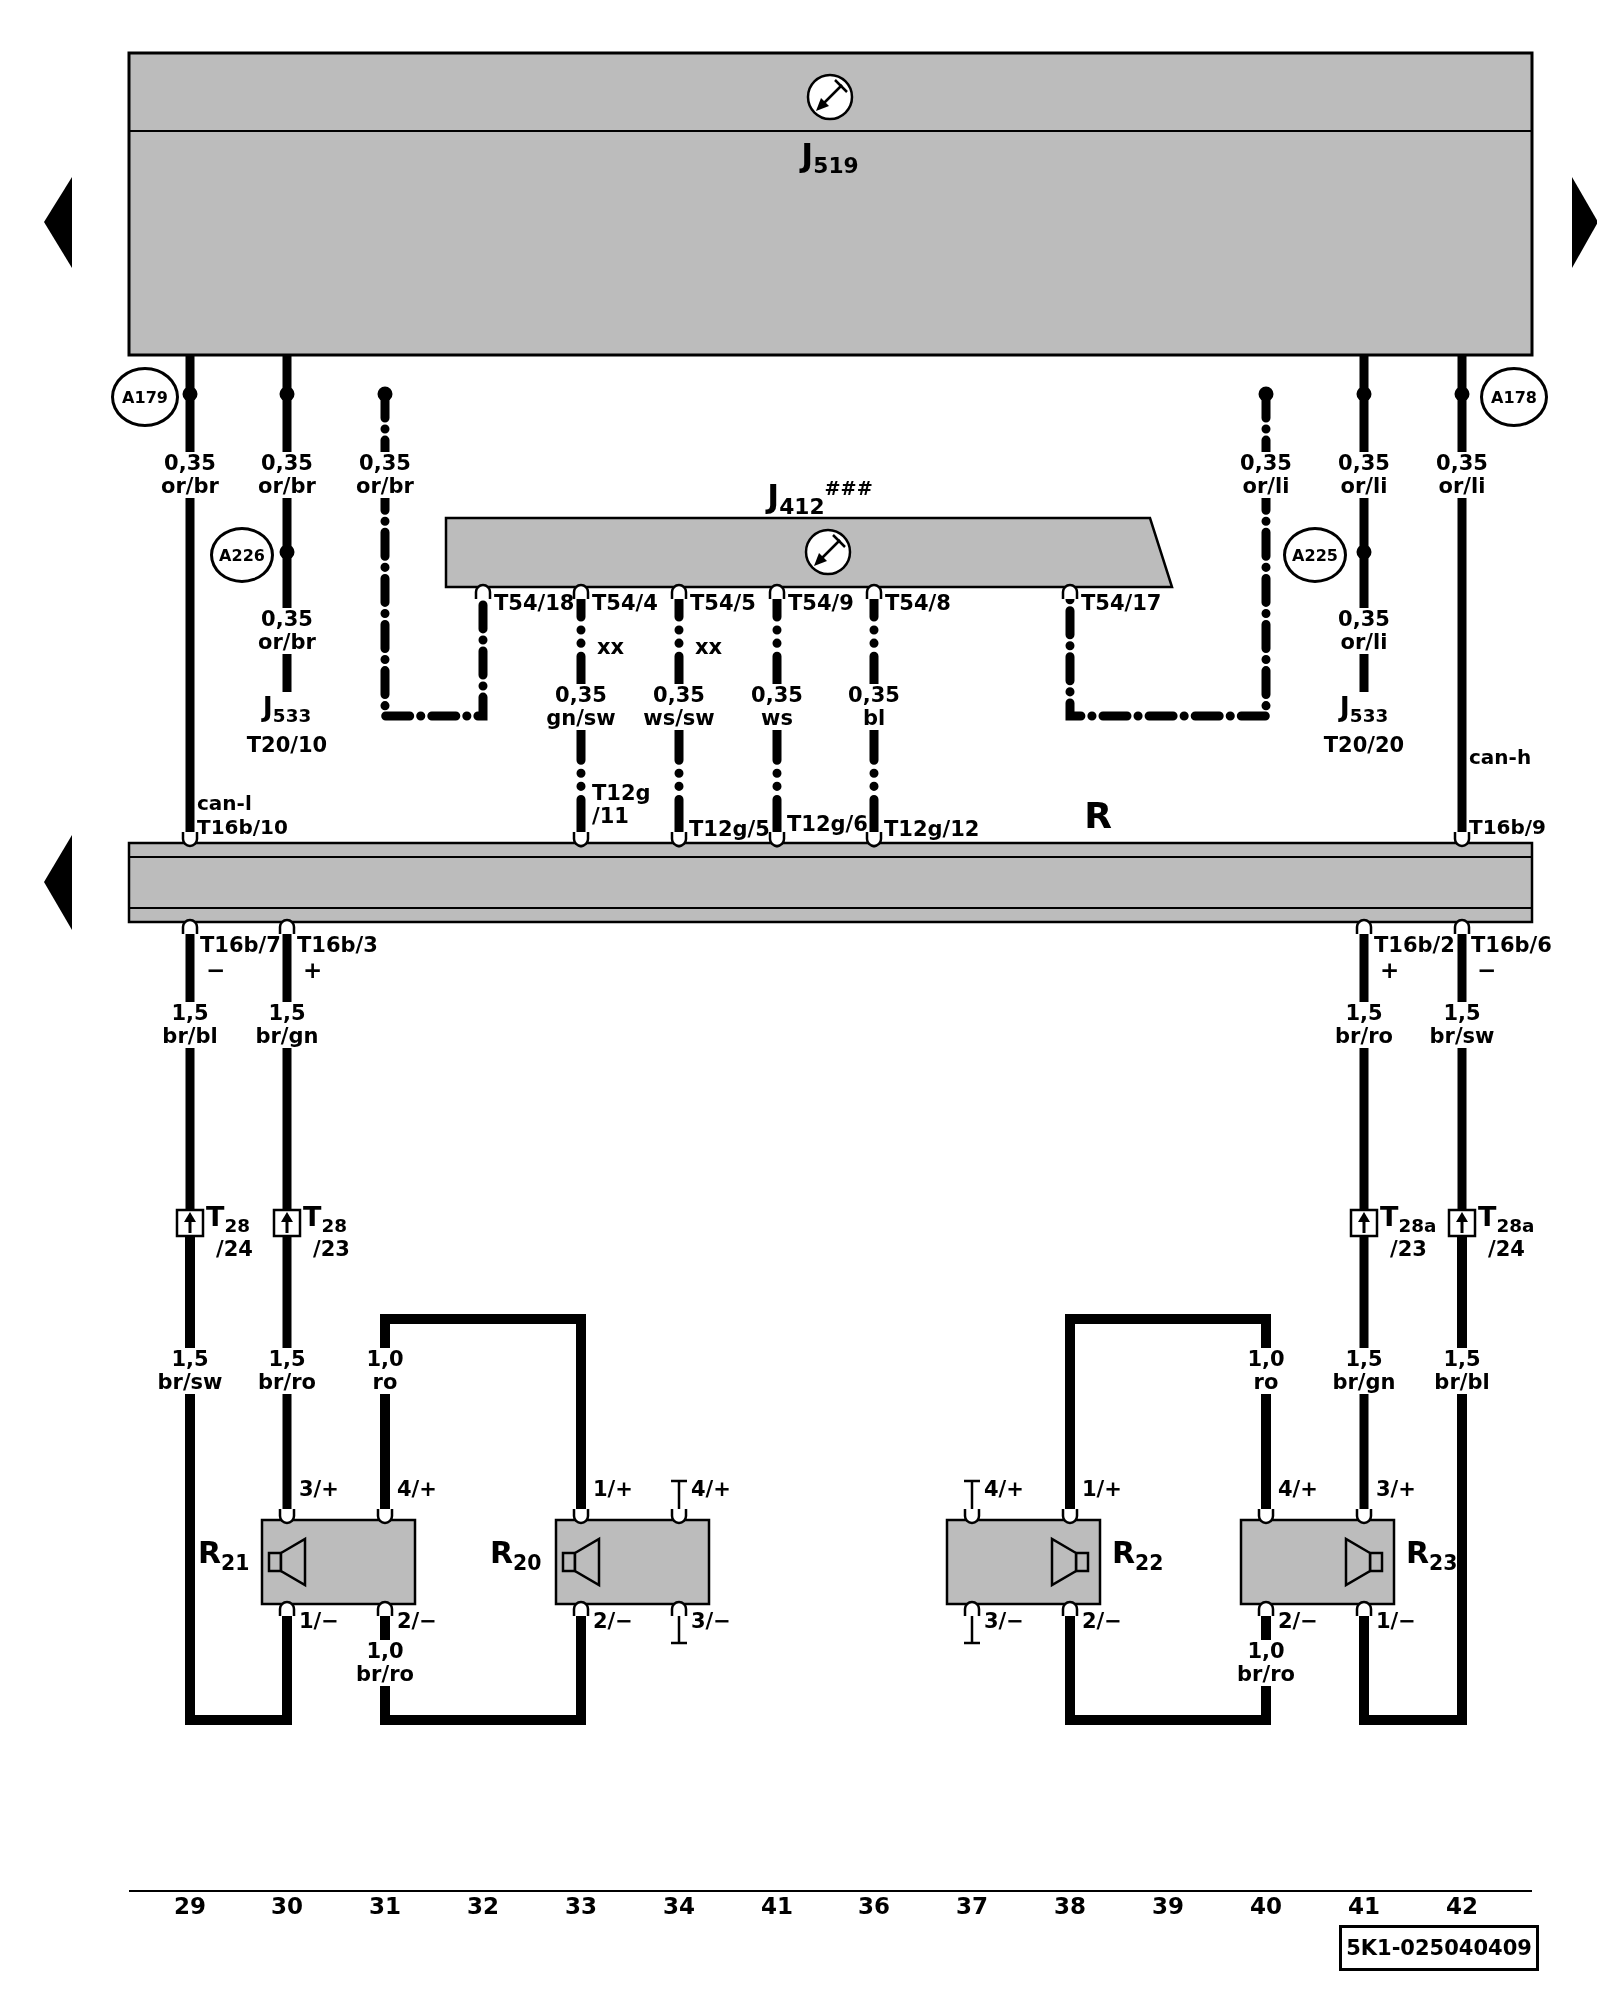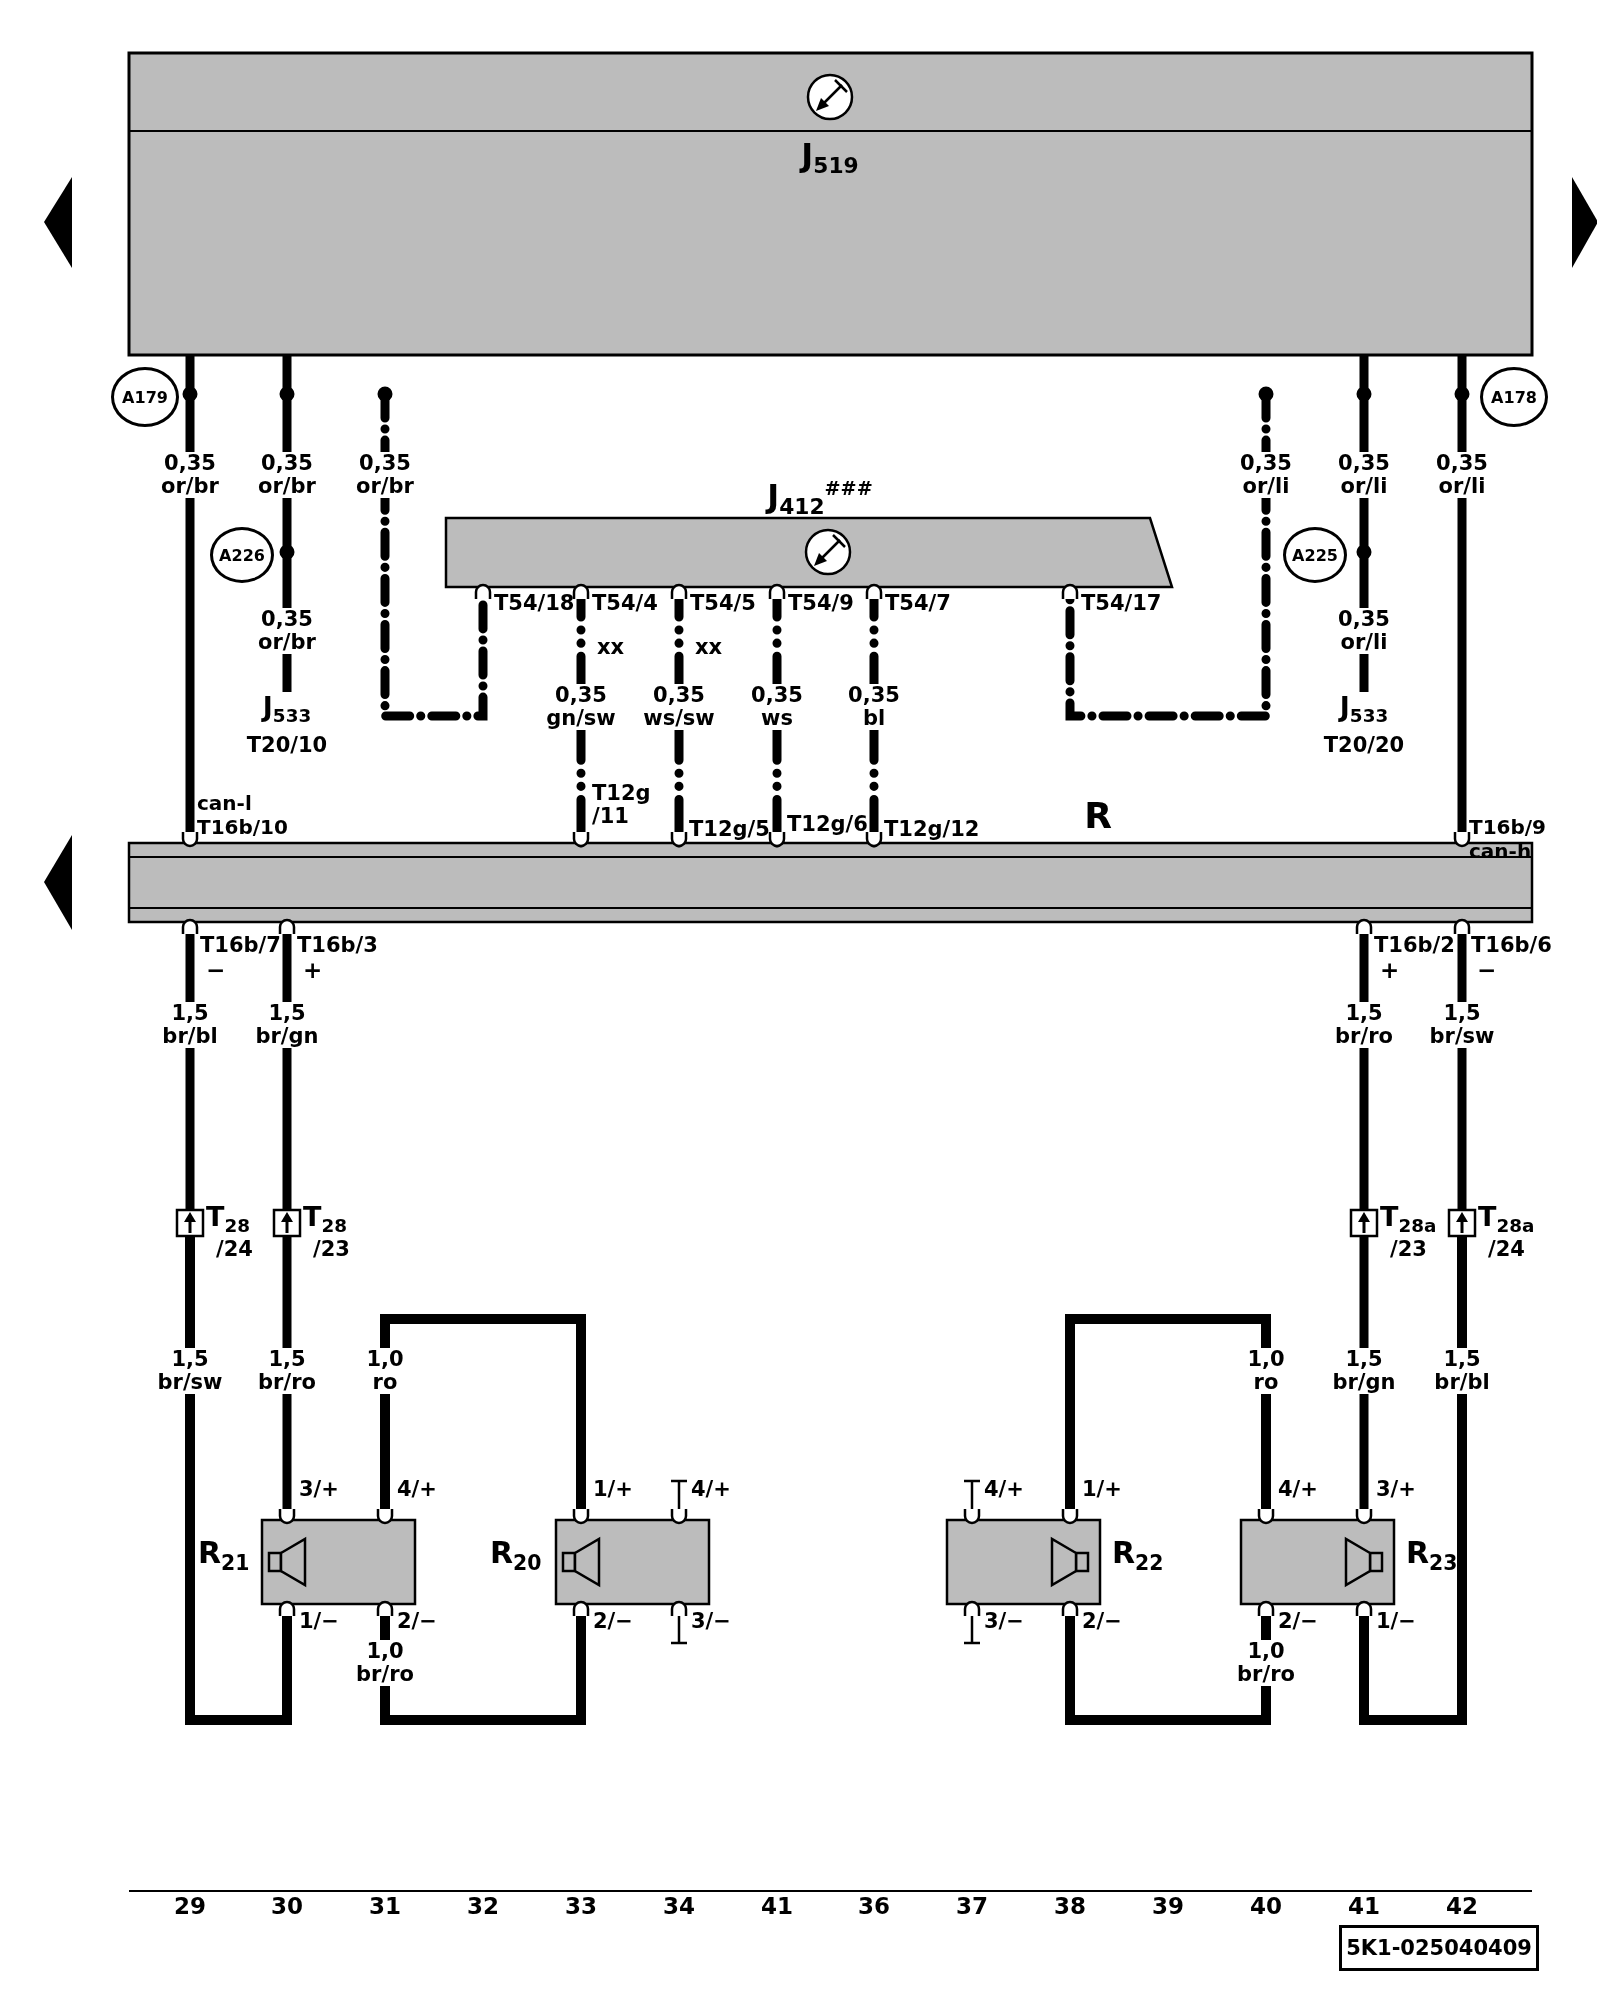--- a/index.html
+++ b/index.html
@@ -190,21 +190,21 @@
 or/li</div>
 <div class="lab c bg f21" style="left:1364px;top:452px">0,35
 or/li</div>
 <div class="lab c bg f21" style="left:1462px;top:452px">0,35
 or/li</div>
 
 <div class="lab f21" style="left:494px;top:592px">T54/18</div>
 <div class="lab f21" style="left:592px;top:592px">T54/4</div>
 <div class="lab f21" style="left:690px;top:592px">T54/5</div>
 <div class="lab f21" style="left:788px;top:592px">T54/9</div>
-<div class="lab f21" style="left:885px;top:592px">T54/7</div>
+<div class="lab f21" style="left:885px;top:592px">T54/8</div>
 <div class="lab f21" style="left:1081px;top:592px">T54/17</div>
 
 <div class="lab f21" style="left:597px;top:636px">xx</div>
 <div class="lab f21" style="left:695px;top:636px">xx</div>
 
 <div class="lab c bg f21" style="left:581px;top:684px">0,35
 gn/sw</div>
 <div class="lab c bg f21" style="left:679px;top:684px">0,35
 ws/sw</div>
 <div class="lab c bg f21" style="left:777px;top:684px">0,35
@@ -216,21 +216,21 @@
 or/br</div>
 <div class="lab c bg f21" style="left:1364px;top:608px">0,35
 or/li</div>
 <div class="lab c bg f27" style="left:287px;top:692px"><span>J</span><sub>533</sub></div>
 <div class="lab c f21" style="left:287px;top:734px">T20/10</div>
 <div class="lab c bg f27" style="left:1364px;top:692px"><span>J</span><sub>533</sub></div>
 <div class="lab c f21" style="left:1364px;top:734px">T20/20</div>
 
 <div class="lab f20" style="left:197px;top:792px">can-l</div>
 <div class="lab f20" style="left:197px;top:816px">T16b/10</div>
-<div class="lab f20" style="left:1469px;top:840px">can-h</div>
+<div class="lab f20" style="left:1469px;top:746px">can-h</div>
 <div class="lab f20" style="left:1469px;top:816px">T16b/9</div>
 <div class="lab f21" style="left:592px;top:782px">T12g
 /11</div>
 <div class="lab f21" style="left:689px;top:818px">T12g/5</div>
 <div class="lab f21" style="left:787px;top:813px">T12g/6</div>
 <div class="lab f21" style="left:884px;top:818px">T12g/12</div>
 
 <div class="lab f21" style="left:200px;top:934px">T16b/7</div>
 <div class="lab f23" style="left:206px;top:958px">−</div>
 <div class="lab f21" style="left:297px;top:934px">T16b/3</div>

